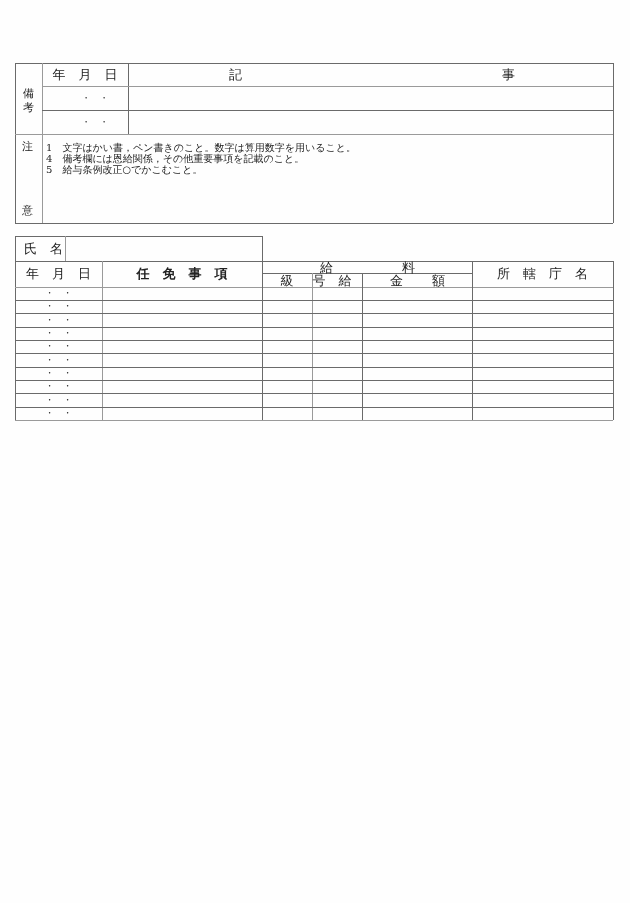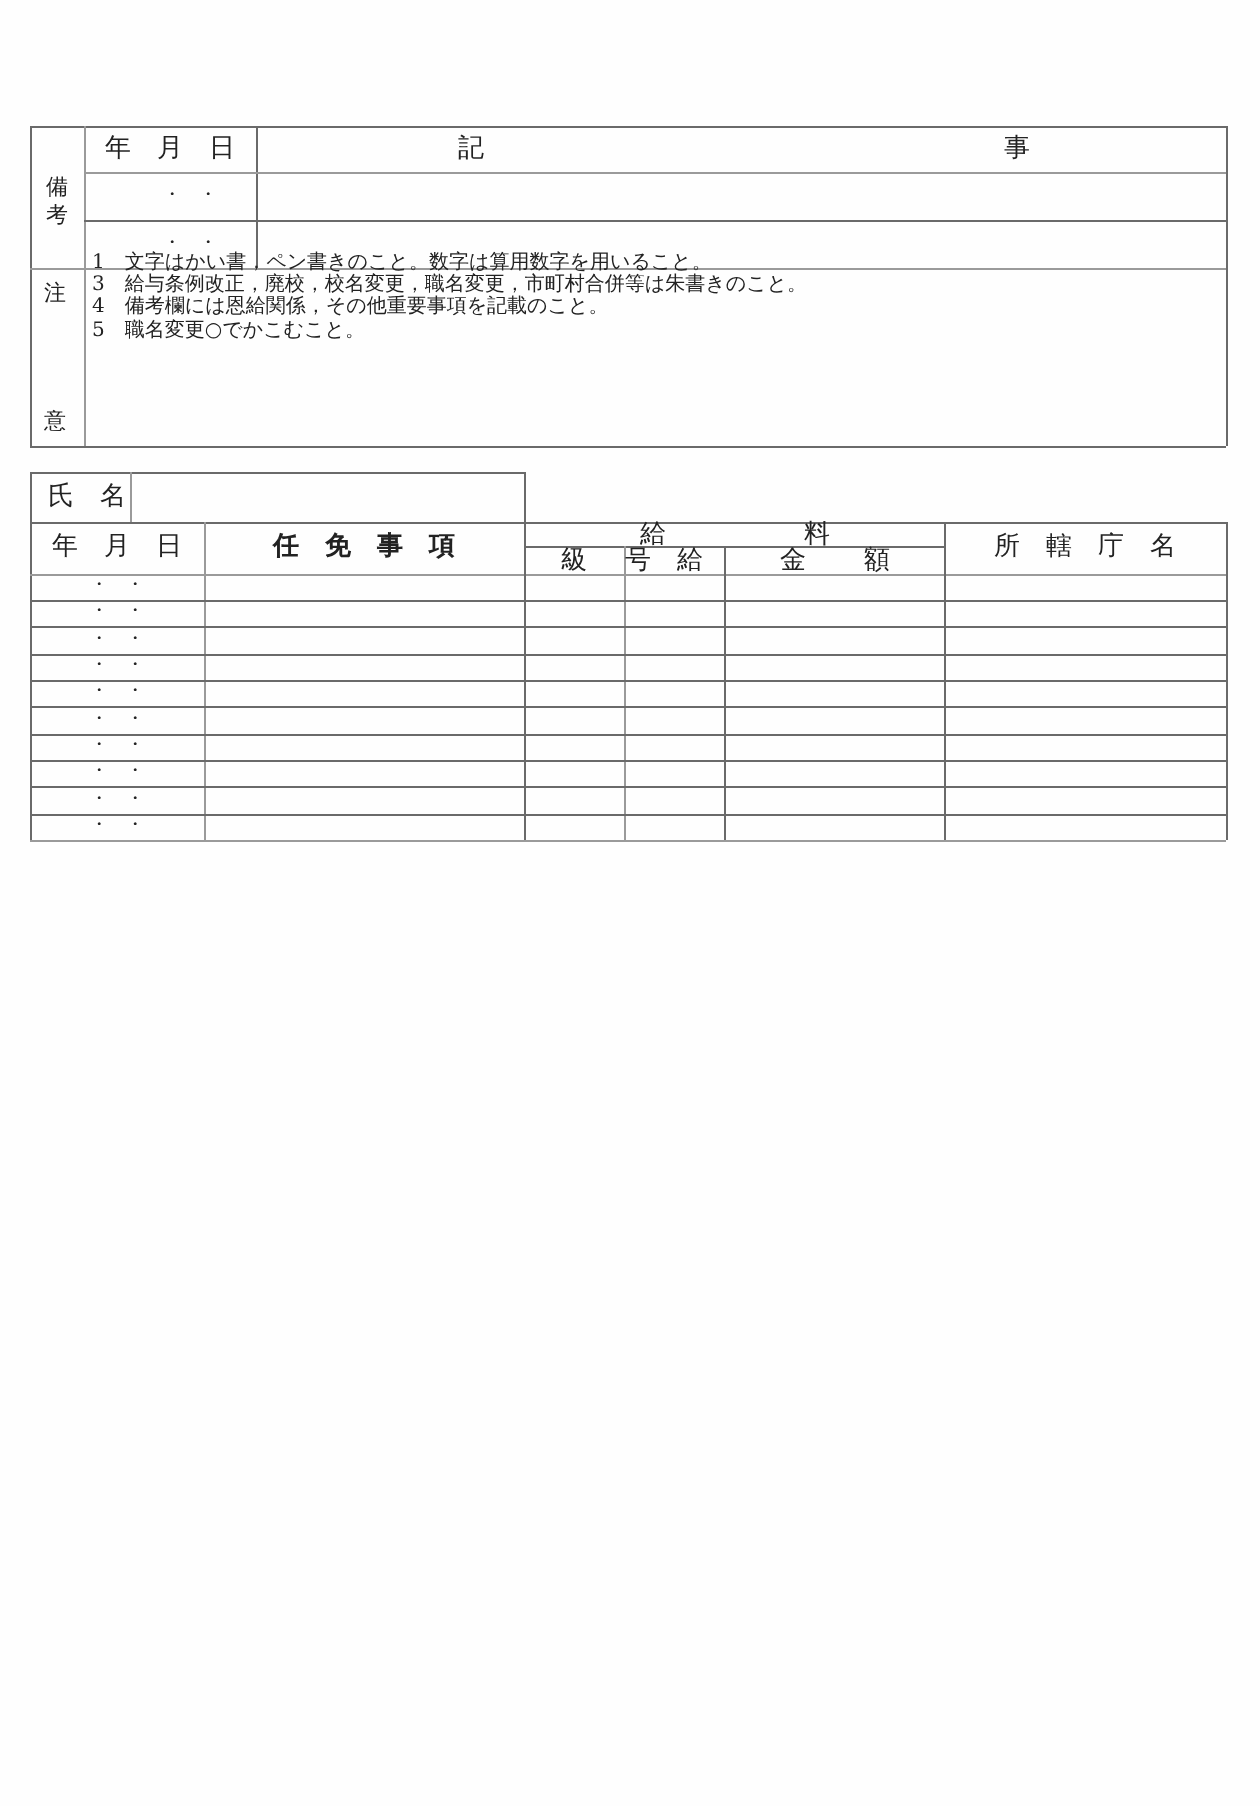--- a/index.html
+++ b/index.html
@@ -41,25 +41,24 @@
   <div class="txt" style="left:502px; top:69px;">事</div>
 
   <div class="dots center" style="left:62px; top:93px; width:66px;">・　・</div>
   <div class="abs" style="left:129px; top:87px; width:484px; height:23px;"></div>
   <div class="dots center" style="left:62px; top:117px; width:66px;">・　・</div>
   <div class="abs" style="left:129px; top:111px; width:484px; height:23px;"></div>
 
   <div class="txt" style="left:22px; top:141px; font-size:11px;">注</div>
   <div class="txt" style="left:22px; top:205px; font-size:11px;">意</div>
 
-  <div class="abs" style="left:46px; top:126px; width:560px;">
+  <div class="abs" style="left:46px; top:142px; width:560px;">
     <div class="note-line"><span>1</span>　<span>文字はかい書，ペン書きのこと。数字は算用数字を用いること。</span></div>
-    <div class="note-line"><span>3</span>　<span>給与条例改正，廃校，校名変更，職名変更，市町村合併等は朱書きのこと。</span></div>
     <div class="note-line"><span>4</span>　<span>備考欄には恩給関係，その他重要事項を記載のこと。</span></div>
-    <div class="note-line"><span>5</span>　<span>職名変更○でかこむこと。</span></div>
+    <div class="note-line"><span>5</span>　<span>給与条例改正○でかこむこと。</span></div>
   </div>
 </div>
 
 <div>
   <div class="hline" style="left:15px; top:236px; width:247px;"></div>
   <div class="vline" style="left:15px; top:236px; height:184px;"></div>
   <div class="vline" style="left:262px; top:236px; height:25px;"></div>
   <div class="vline light" style="left:65px; top:236px; height:25px;"></div>
   <div class="txt" style="left:24px; top:243px;text-align:right;">氏　名</div>
   <div class="abs" style="left:66px; top:237px; width:195px; height:24px;"></div>

